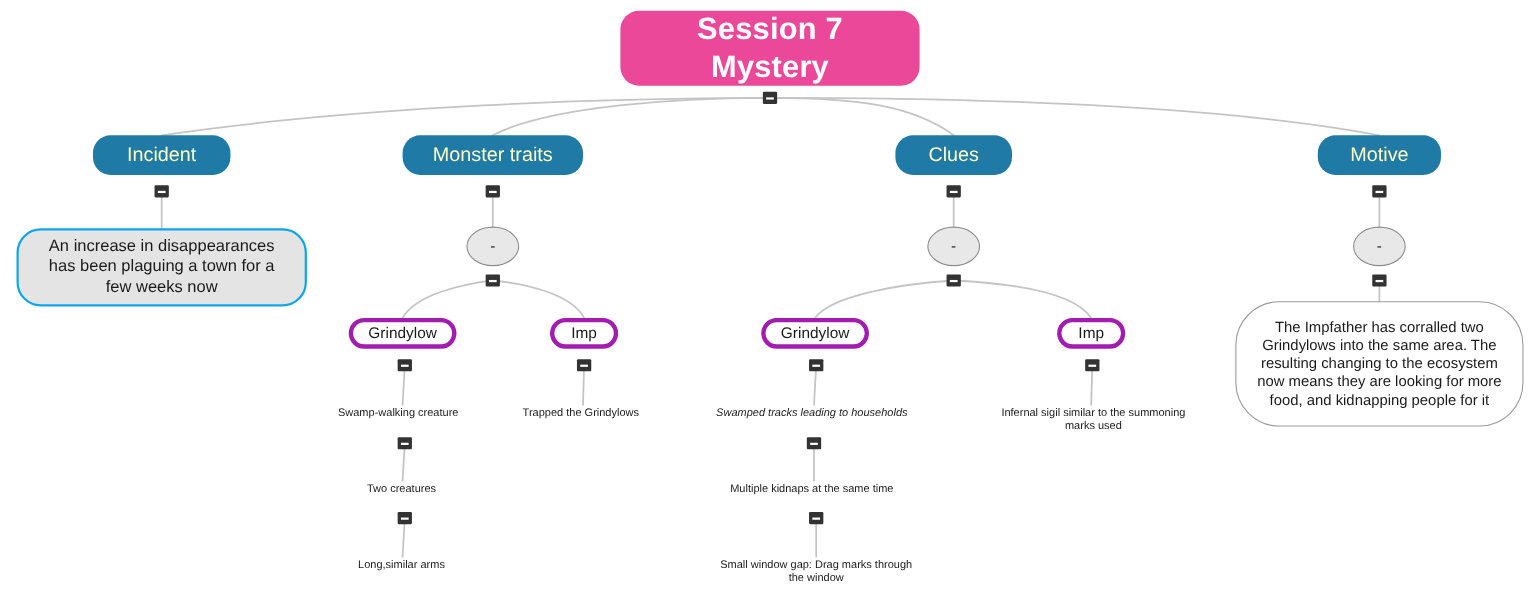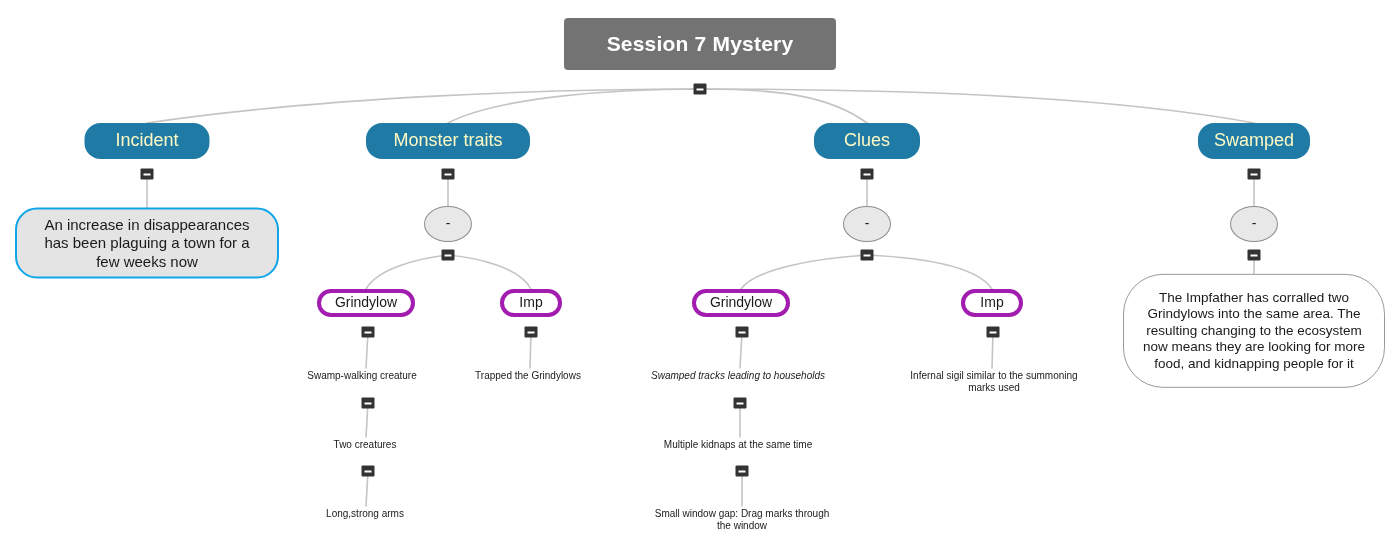--- a/index.html
+++ b/index.html
@@ -33,25 +33,25 @@
     display: flex;
     align-items: center;
     justify-content: center;
     text-align: center;
     transform: translate(-50%, -50%);
     white-space: pre-line;
     line-height: 1.22;
   }
   
   .node.root {
-    background: #737373;
+    background: #ec4899;
     color: #ffffff;
-    font-size: 21px;
+    font-size: 28px;
     font-weight: bold;
-    border-radius: 4px;
+    border-radius: 17px;
     padding: 0 26px;
     letter-spacing: 0.2px;
   }
   
   .node.branch {
     background: #1f7ba6;
     color: #fef9c3;
     font-size: 18px;
     border-radius: 16px;
     padding: 0 18px;
@@ -147,39 +147,39 @@
       <path d="M 368 403 L 366 437" fill="none" stroke="#c4c4c4" stroke-width="1.6" stroke-linecap="round"></path>
       <path d="M 368 471 L 366 506" fill="none" stroke="#c4c4c4" stroke-width="1.6" stroke-linecap="round"></path>
       <path d="M 740 403 L 740 437" fill="none" stroke="#c4c4c4" stroke-width="1.6" stroke-linecap="round"></path>
       <path d="M 742 471 L 742 506" fill="none" stroke="#c4c4c4" stroke-width="1.6" stroke-linecap="round"></path>
     </svg>
   <div id="node-layer">
       <div class="node root" style="left: 700px; top: 44px; width: 272px; min-height: 52px;">Session 7 Mystery</div>
       <div class="node branch" style="left: 147px; top: 141px; width: 125px; min-height: 36px;">Incident</div>
       <div class="node branch" style="left: 448px; top: 141px; width: 164px; min-height: 36px;">Monster traits</div>
       <div class="node branch" style="left: 867px; top: 141px; width: 106px; min-height: 36px;">Clues</div>
-      <div class="node branch" style="left: 1254px; top: 141px; width: 112px; min-height: 36px;">Swamped</div>
+      <div class="node branch" style="left: 1254px; top: 141px; width: 112px; min-height: 36px;">Motive</div>
       <div class="node detail-gray" style="left: 147px; top: 243px; width: 264px; min-height: 70px;">An increase in disappearances
 has been plaguing a town for a
 few weeks now</div>
       <div class="node ellipsis" style="left: 448px; top: 224px; width: 48px; min-height: 36px;">-</div>
       <div class="node ellipsis" style="left: 867px; top: 224px; width: 48px; min-height: 36px;">-</div>
       <div class="node ellipsis" style="left: 1254px; top: 224px; width: 48px; min-height: 36px;">-</div>
       <div class="node detail-white" style="left: 1254px; top: 331px; width: 262px; min-height: 82px;">The Impfather has corralled two
 Grindylows into the same area. The
 resulting changing to the ecosystem
 now means they are looking for more
 food, and kidnapping people for it</div>
       <div class="node pill" style="left: 366px; top: 303px; width: 98px; min-height: 28px;">Grindylow</div>
       <div class="node pill" style="left: 531px; top: 303px; width: 62px; min-height: 28px;">Imp</div>
       <div class="node pill" style="left: 741px; top: 303px; width: 98px; min-height: 28px;">Grindylow</div>
       <div class="node pill" style="left: 992px; top: 303px; width: 62px; min-height: 28px;">Imp</div>
       <div class="node leaf" style="left: 362px; top: 376px; width: 160px; min-height: 20px;">Swamp-walking creature</div>
       <div class="node leaf" style="left: 365px; top: 445px; width: 110px; min-height: 20px;">Two creatures</div>
-      <div class="node leaf" style="left: 365px; top: 514px; width: 120px; min-height: 20px;">Long,strong arms</div>
+      <div class="node leaf" style="left: 365px; top: 514px; width: 120px; min-height: 20px;">Long,similar arms</div>
       <div class="node leaf" style="left: 528px; top: 376px; width: 160px; min-height: 20px;">Trapped the Grindylows</div>
       <div class="node leaf" style="left: 738px; top: 376px; width: 250px; min-height: 20px; font-style: italic;">Swamped tracks leading to households</div>
       <div class="node leaf" style="left: 738px; top: 445px; width: 220px; min-height: 20px;">Multiple kidnaps at the same time</div>
       <div class="node leaf" style="left: 742px; top: 520px; width: 250px; min-height: 36px;">Small window gap: Drag marks through
 the window</div>
       <div class="node leaf" style="left: 994px; top: 382px; width: 240px; min-height: 36px;">Infernal sigil similar to the summoning
 marks used</div>
     </div>
   <div id="toggle-layer">
       <div class="toggle" style="left: 700px; top: 89px;"></div>

